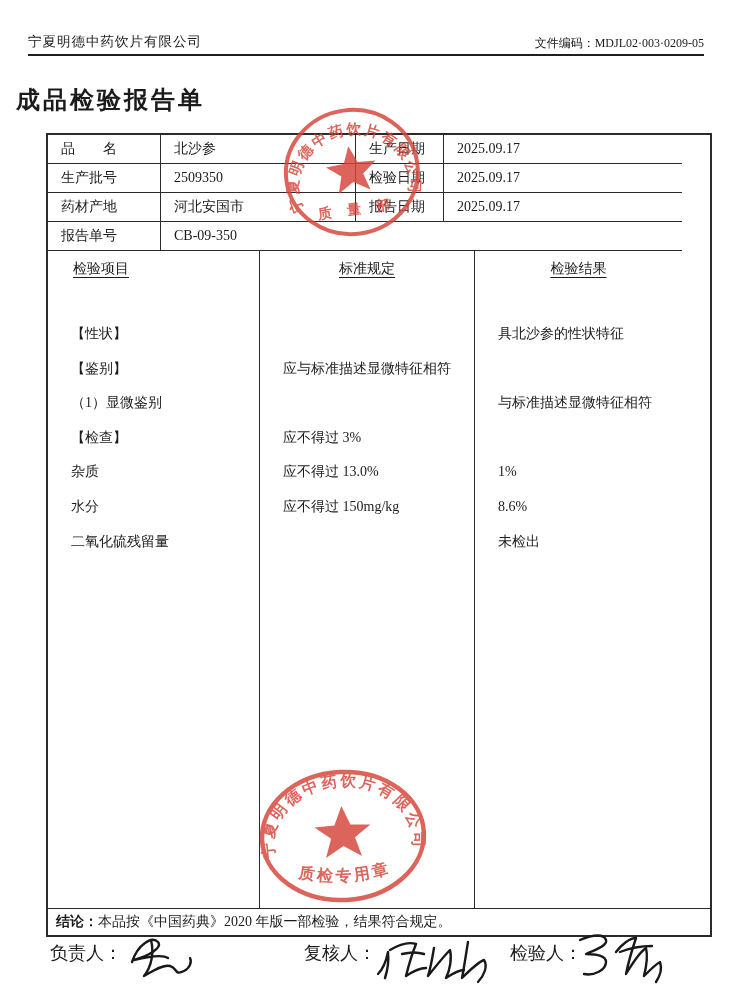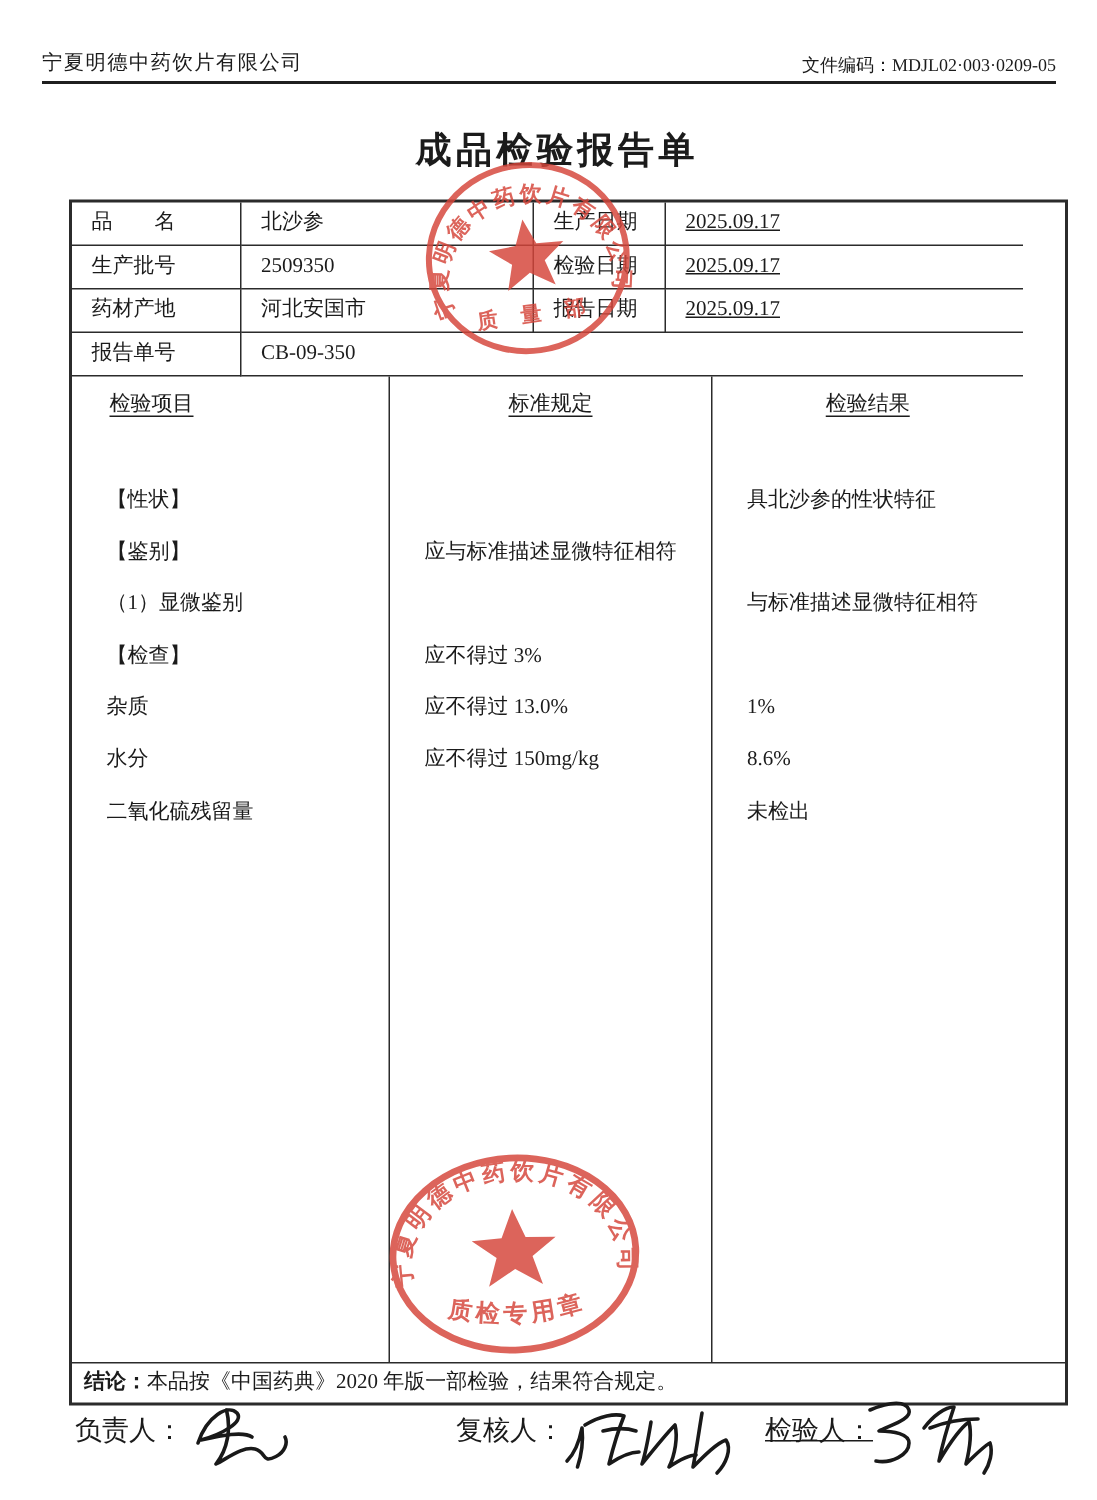--- a/index.html
+++ b/index.html
@@ -6,27 +6,27 @@
   html,body { background:#ffffff; }
   body { width:731px; height:1000px; font-family:"Liberation Serif","DejaVu Serif",serif; color:#1b1b1b; }
   .page { position:relative; width:731px; height:1000px; background:#fff; overflow:hidden; }
 
   
   .hdr-company { position:absolute; left:28px; top:33px; font-size:13.5px; letter-spacing:1px; }
   .hdr-code { position:absolute; right:27px; top:35px; font-size:12px; }
   .hdr-rule { position:absolute; left:28px; right:27px; top:54px; height:2px; background:#1f1f1f; }
 
   
-  .title { position:absolute; left:0; right:0; top:84px; text-align:center; font-size:24px; font-weight:bold; letter-spacing:3px;padding-left:12px; }
+  .title { position:absolute; left:16px; right:0; top:84px; text-align:left; font-size:24px; font-weight:bold; letter-spacing:3px; }
 
   
   .doc-table { position:absolute; left:46px; top:133px; width:666px; border:2px solid #2b2b2b; background:transparent; }
   .info-grid { display:grid; grid-template-columns:113px 195px 88px 238px; }
   .info-cell { height:29px; line-height:28px; font-size:14px; padding-left:13px; border-bottom:1px solid #2b2b2b; border-right:1px solid #2b2b2b; white-space:nowrap; overflow:visible; }
-  .info-cell.no-r { border-right:none;text-decoration:underline; }
+  .info-cell.no-r { border-right:none; }
   .info-cell.span3 { grid-column:2 / 5; border-right:none; }
 
   .items-row { display:grid; grid-template-columns:212px 215px 207px; height:657px; }
   .items-col { border-right:1px solid #2b2b2b; padding-top:9px; }
   .items-col.last { border-right:none; }
   .col-header { font-size:14px; height:57px; }
   .col-header span { text-decoration:underline; text-underline-offset:4px; }
   .col-header.center { text-align:center; }
   .col-header.left { padding-left:25px; }
   .item-line { height:34.6px; line-height:34.6px; font-size:14px; white-space:nowrap; }
@@ -124,21 +124,21 @@
 
   <div class="sig-label" style="left:304px; top:941px;">复核人：</div>
   <svg class="sig-svg" style="left:372px; top:926px;" width="130" height="62" viewBox="0 0 130 62">
     <path d="M6 48 C10 44 14 36 16 26 C17 36 15 46 13 52"></path>
     <path d="M18 24 C28 18 38 16 44 18 C40 28 36 42 34 50 C40 46 48 42 54 42"></path>
     <path d="M30 28 C38 26 46 26 52 28"></path>
     <path d="M62 22 C60 34 58 44 56 50 C64 40 72 30 78 24 C80 32 78 44 74 52 C80 48 88 44 92 44"></path>
     <path d="M96 16 C94 28 92 42 90 52 C98 44 106 36 112 34 C116 40 112 50 106 56"></path>
   </svg>
 
-  <div class="sig-label" style="left:510px; top:941px;text-decoration:underline;">检验人：</div>
+  <div class="sig-label" style="left:510px; top:941px;">检验人：</div>
   <svg class="sig-svg" style="left:572px; top:926px;" width="100" height="62" viewBox="0 0 100 62">
     <path d="M8 14 C22 8 32 8 34 14 C36 20 22 24 14 28 C24 28 34 30 34 36 C34 44 22 50 12 48"></path>
     <path d="M44 26 C50 18 58 12 64 12 C60 24 56 38 54 48 C60 38 68 26 74 22 C76 30 74 42 72 50 C78 44 84 38 88 36 C90 42 88 50 84 56"></path>
     <path d="M48 26 C58 22 70 20 80 20"></path>
   </svg>
 
   <svg class="stamp stamp-top" width="144" height="138" viewBox="0 0 144 138">
     <ellipse cx="72" cy="68" rx="66" ry="62" fill="none" stroke="#d5453a" stroke-width="4"></ellipse>
     <path id="topArc1" d="M 18 96 A 56 52 0 1 1 126 96" fill="none"></path>
     <text font-size="14.5" fill="#d5453a" letter-spacing="2.5" font-weight="bold">

